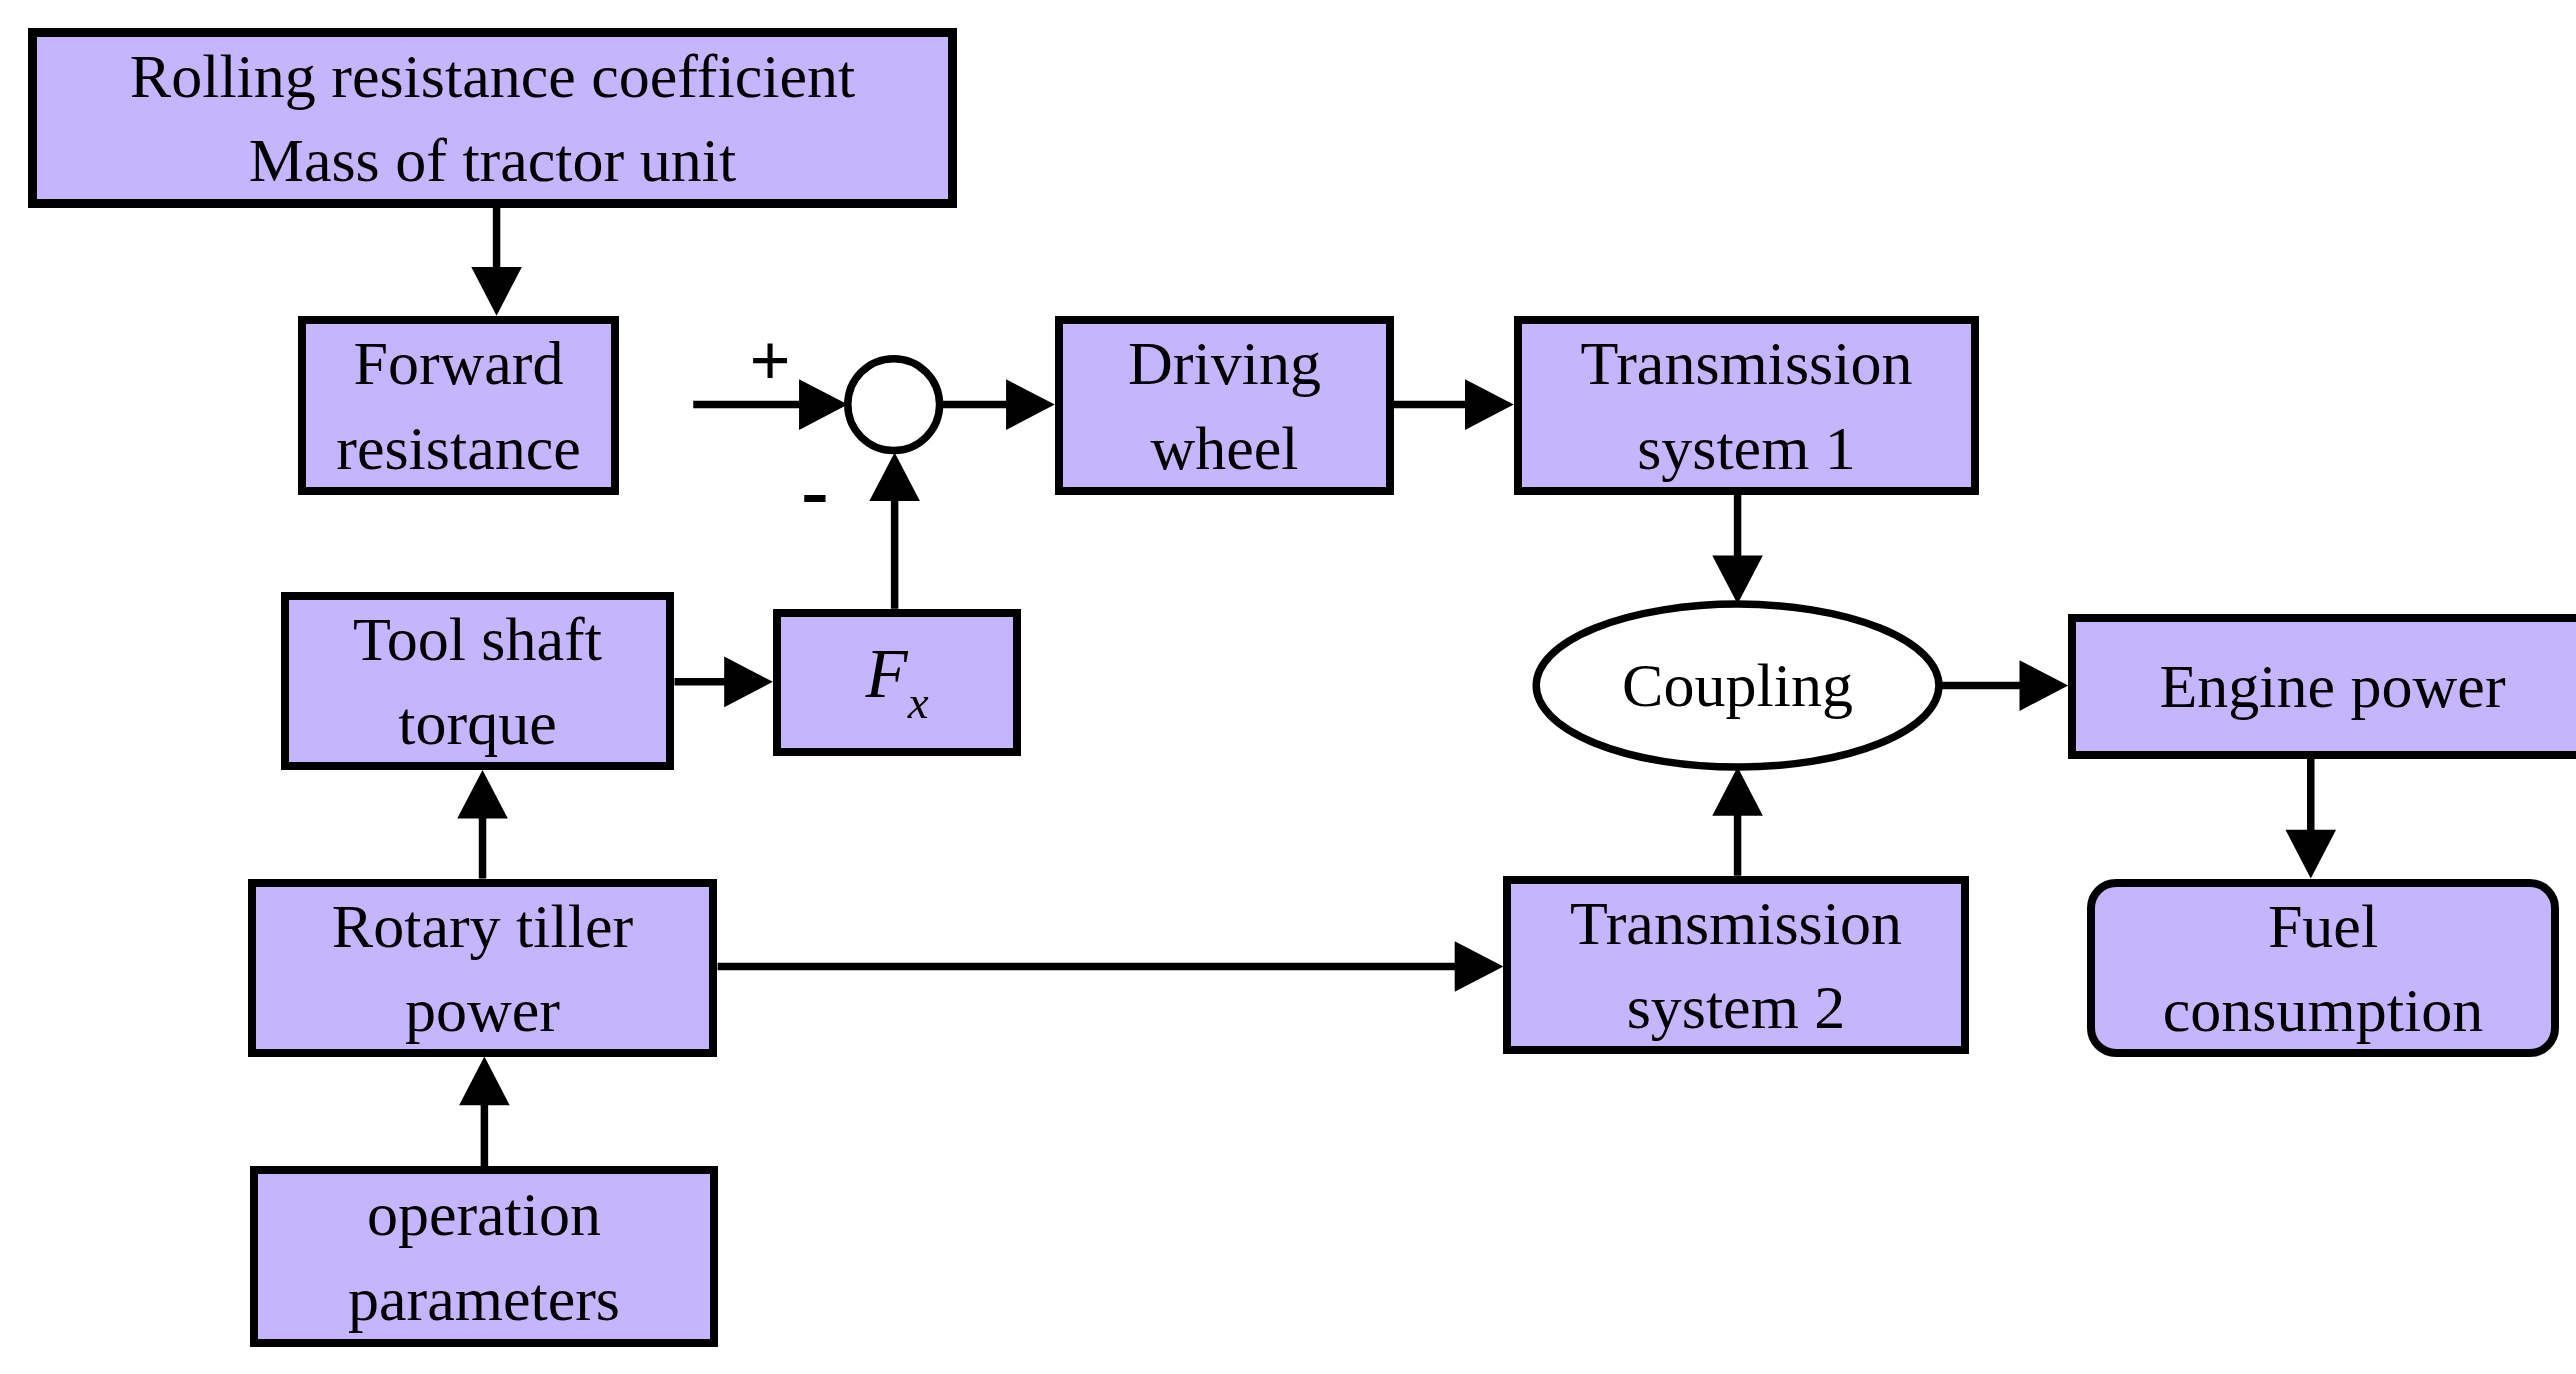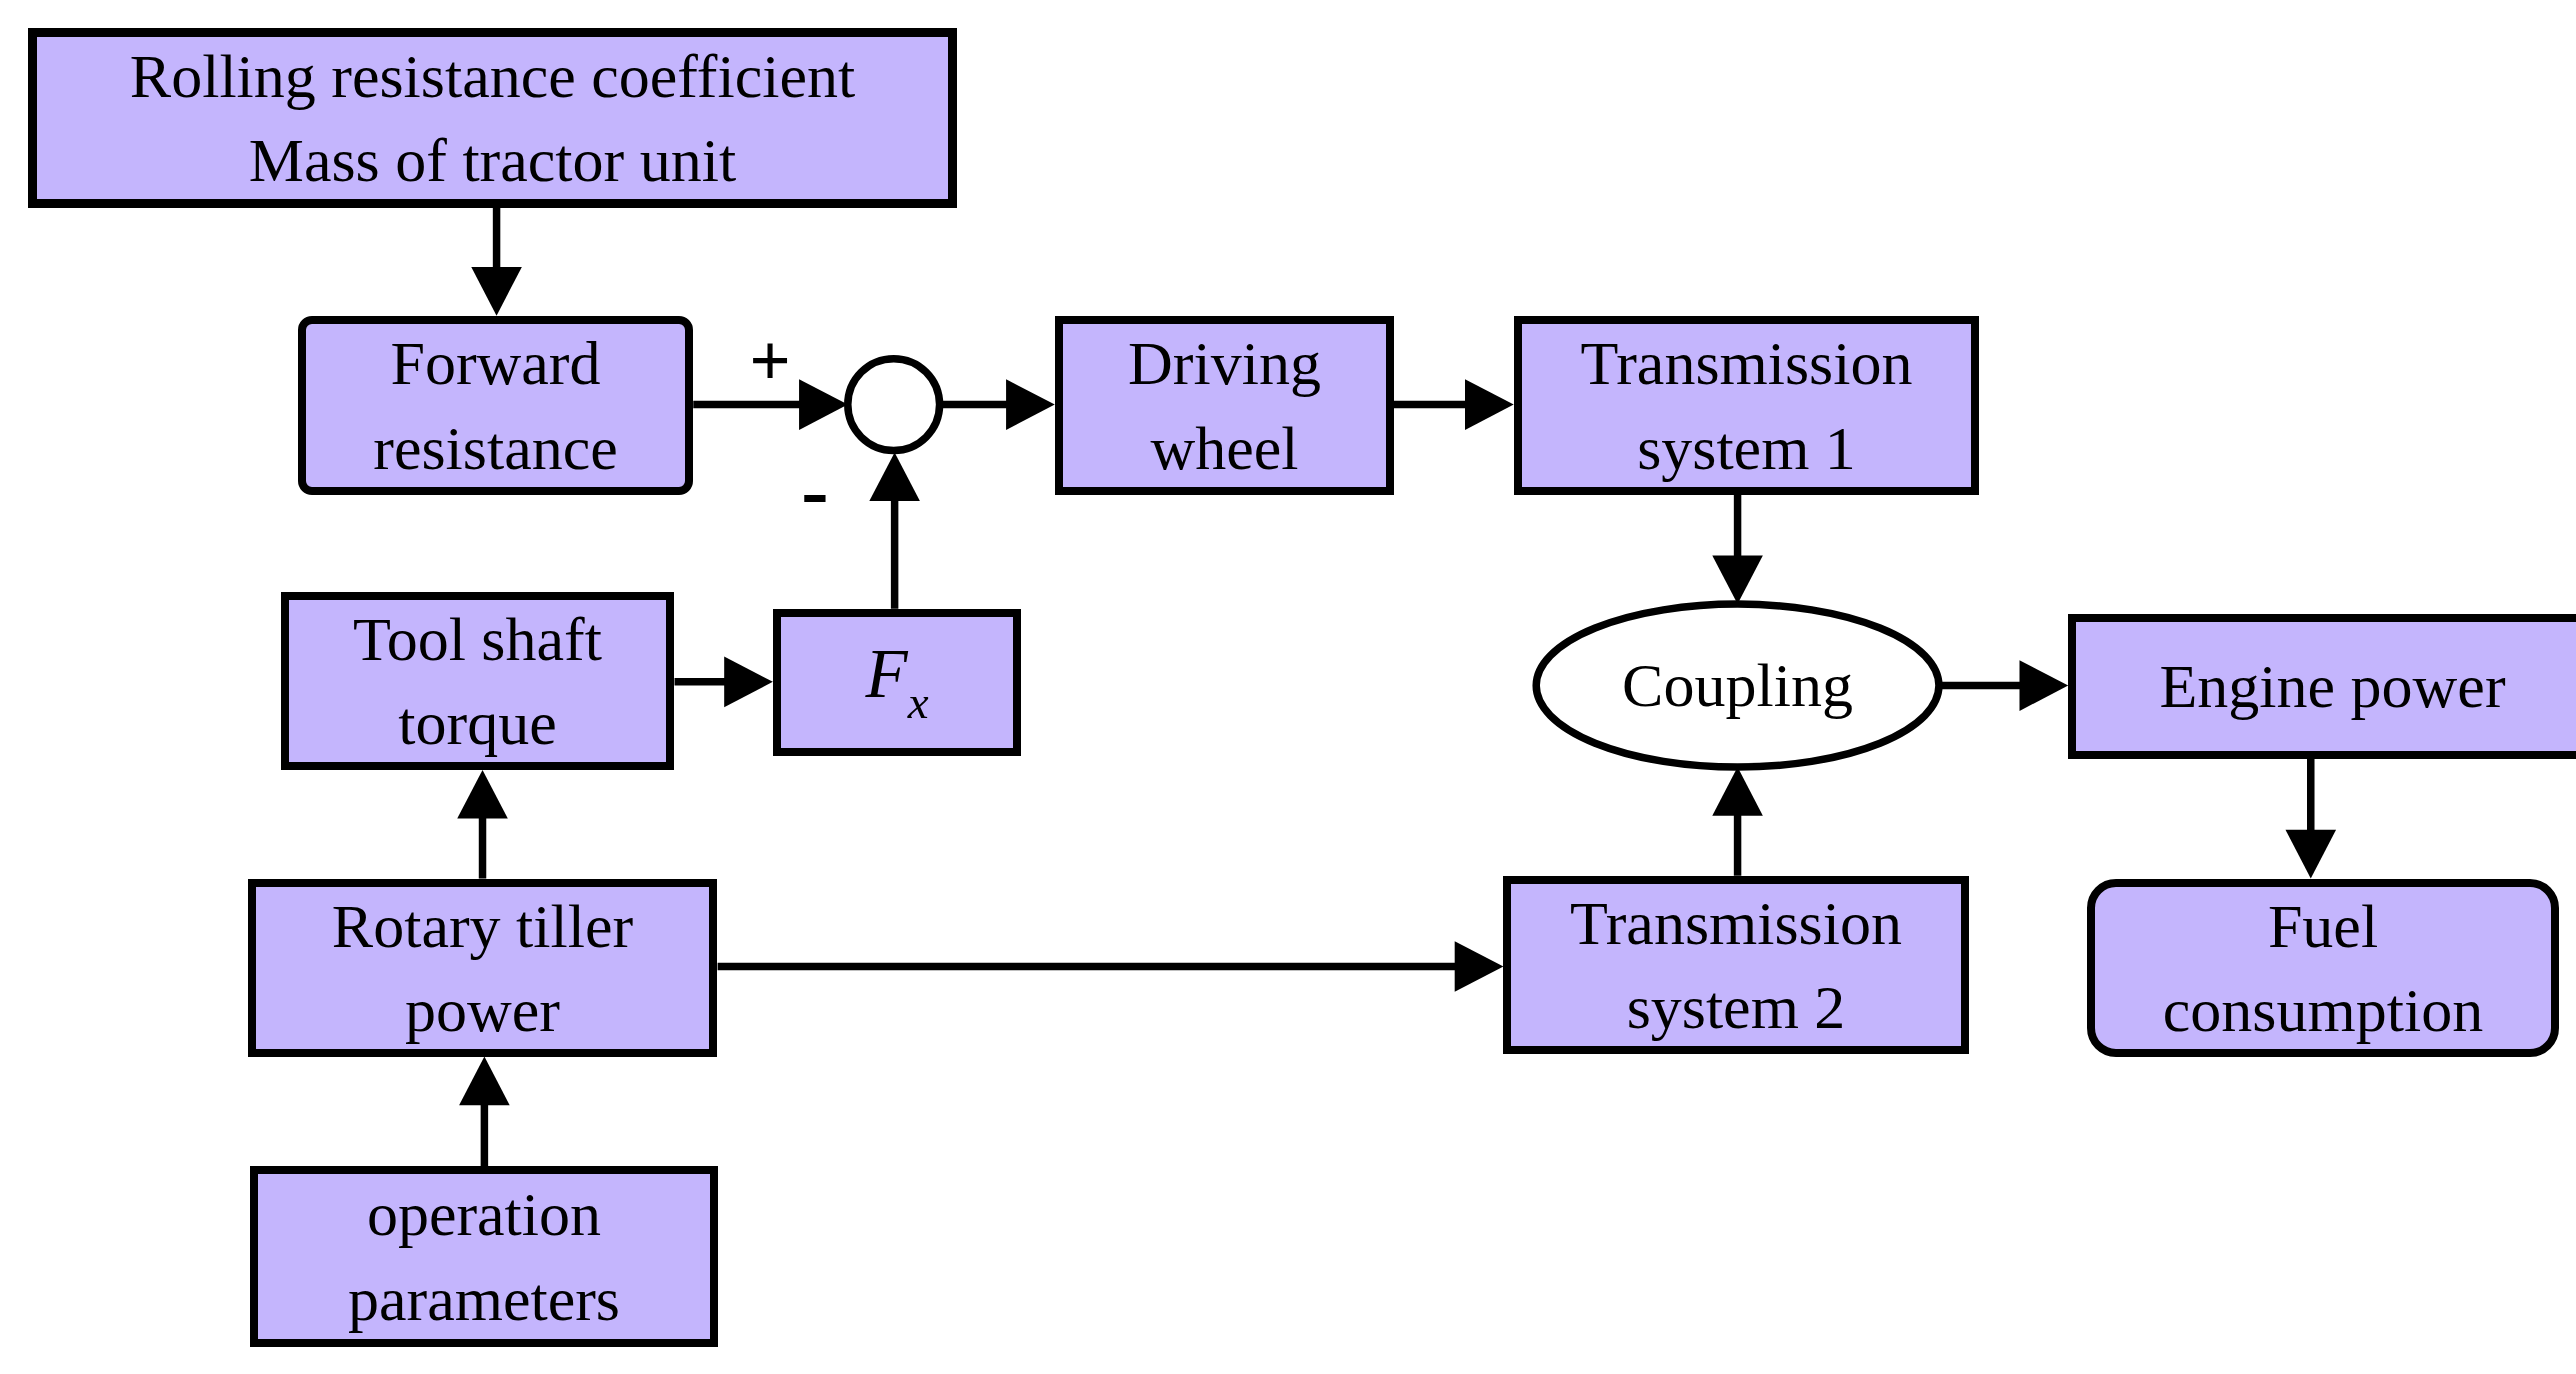--- a/index.html
+++ b/index.html
@@ -62,21 +62,21 @@
     line-height: 1;
   }
   .fx-label sub {
     font-size: 47px;
     font-style: italic;
     vertical-align: -20.6px;
     line-height: 1;
   }
   
   #node-rolling-mass        { left: 28px;   top: 28px;   width: 929px; height: 180px; border-width: 9.4px; }
-  #node-forward-resistance  { left: 298px;  top: 316px;  width: 395px; height: 179px; border-radius: 14px; }
+  #node-forward-resistance  { left: 298px;  top: 316px;  width: 321px; height: 179px; }
   #node-driving-wheel       { left: 1055px; top: 316px;  width: 339px; height: 179px; }
   #node-transmission-1      { left: 1514px; top: 316px;  width: 465px; height: 179px; }
   #node-tool-shaft-torque   { left: 281px;  top: 592px;  width: 393px; height: 178px; }
   #node-fx                  { left: 773px;  top: 609px;  width: 248px; height: 147px; }
   #node-rotary-tiller-power { left: 248px;  top: 879px;  width: 469px; height: 178px; }
   #node-operation-parameters{ left: 250px;  top: 1166px; width: 468px; height: 181px; }
   #node-transmission-2      { left: 1503px; top: 876px;  width: 466px; height: 178px; }
   #node-engine-power        { left: 2068px; top: 614px;  width: 529px; height: 145px; }
   #node-fuel-consumption    { left: 2087px; top: 879px;  width: 472px; height: 178px; border-radius: 29px; }
   #node-coupling            { left: 1536px; top: 604px;  width: 403px; height: 163px; }

